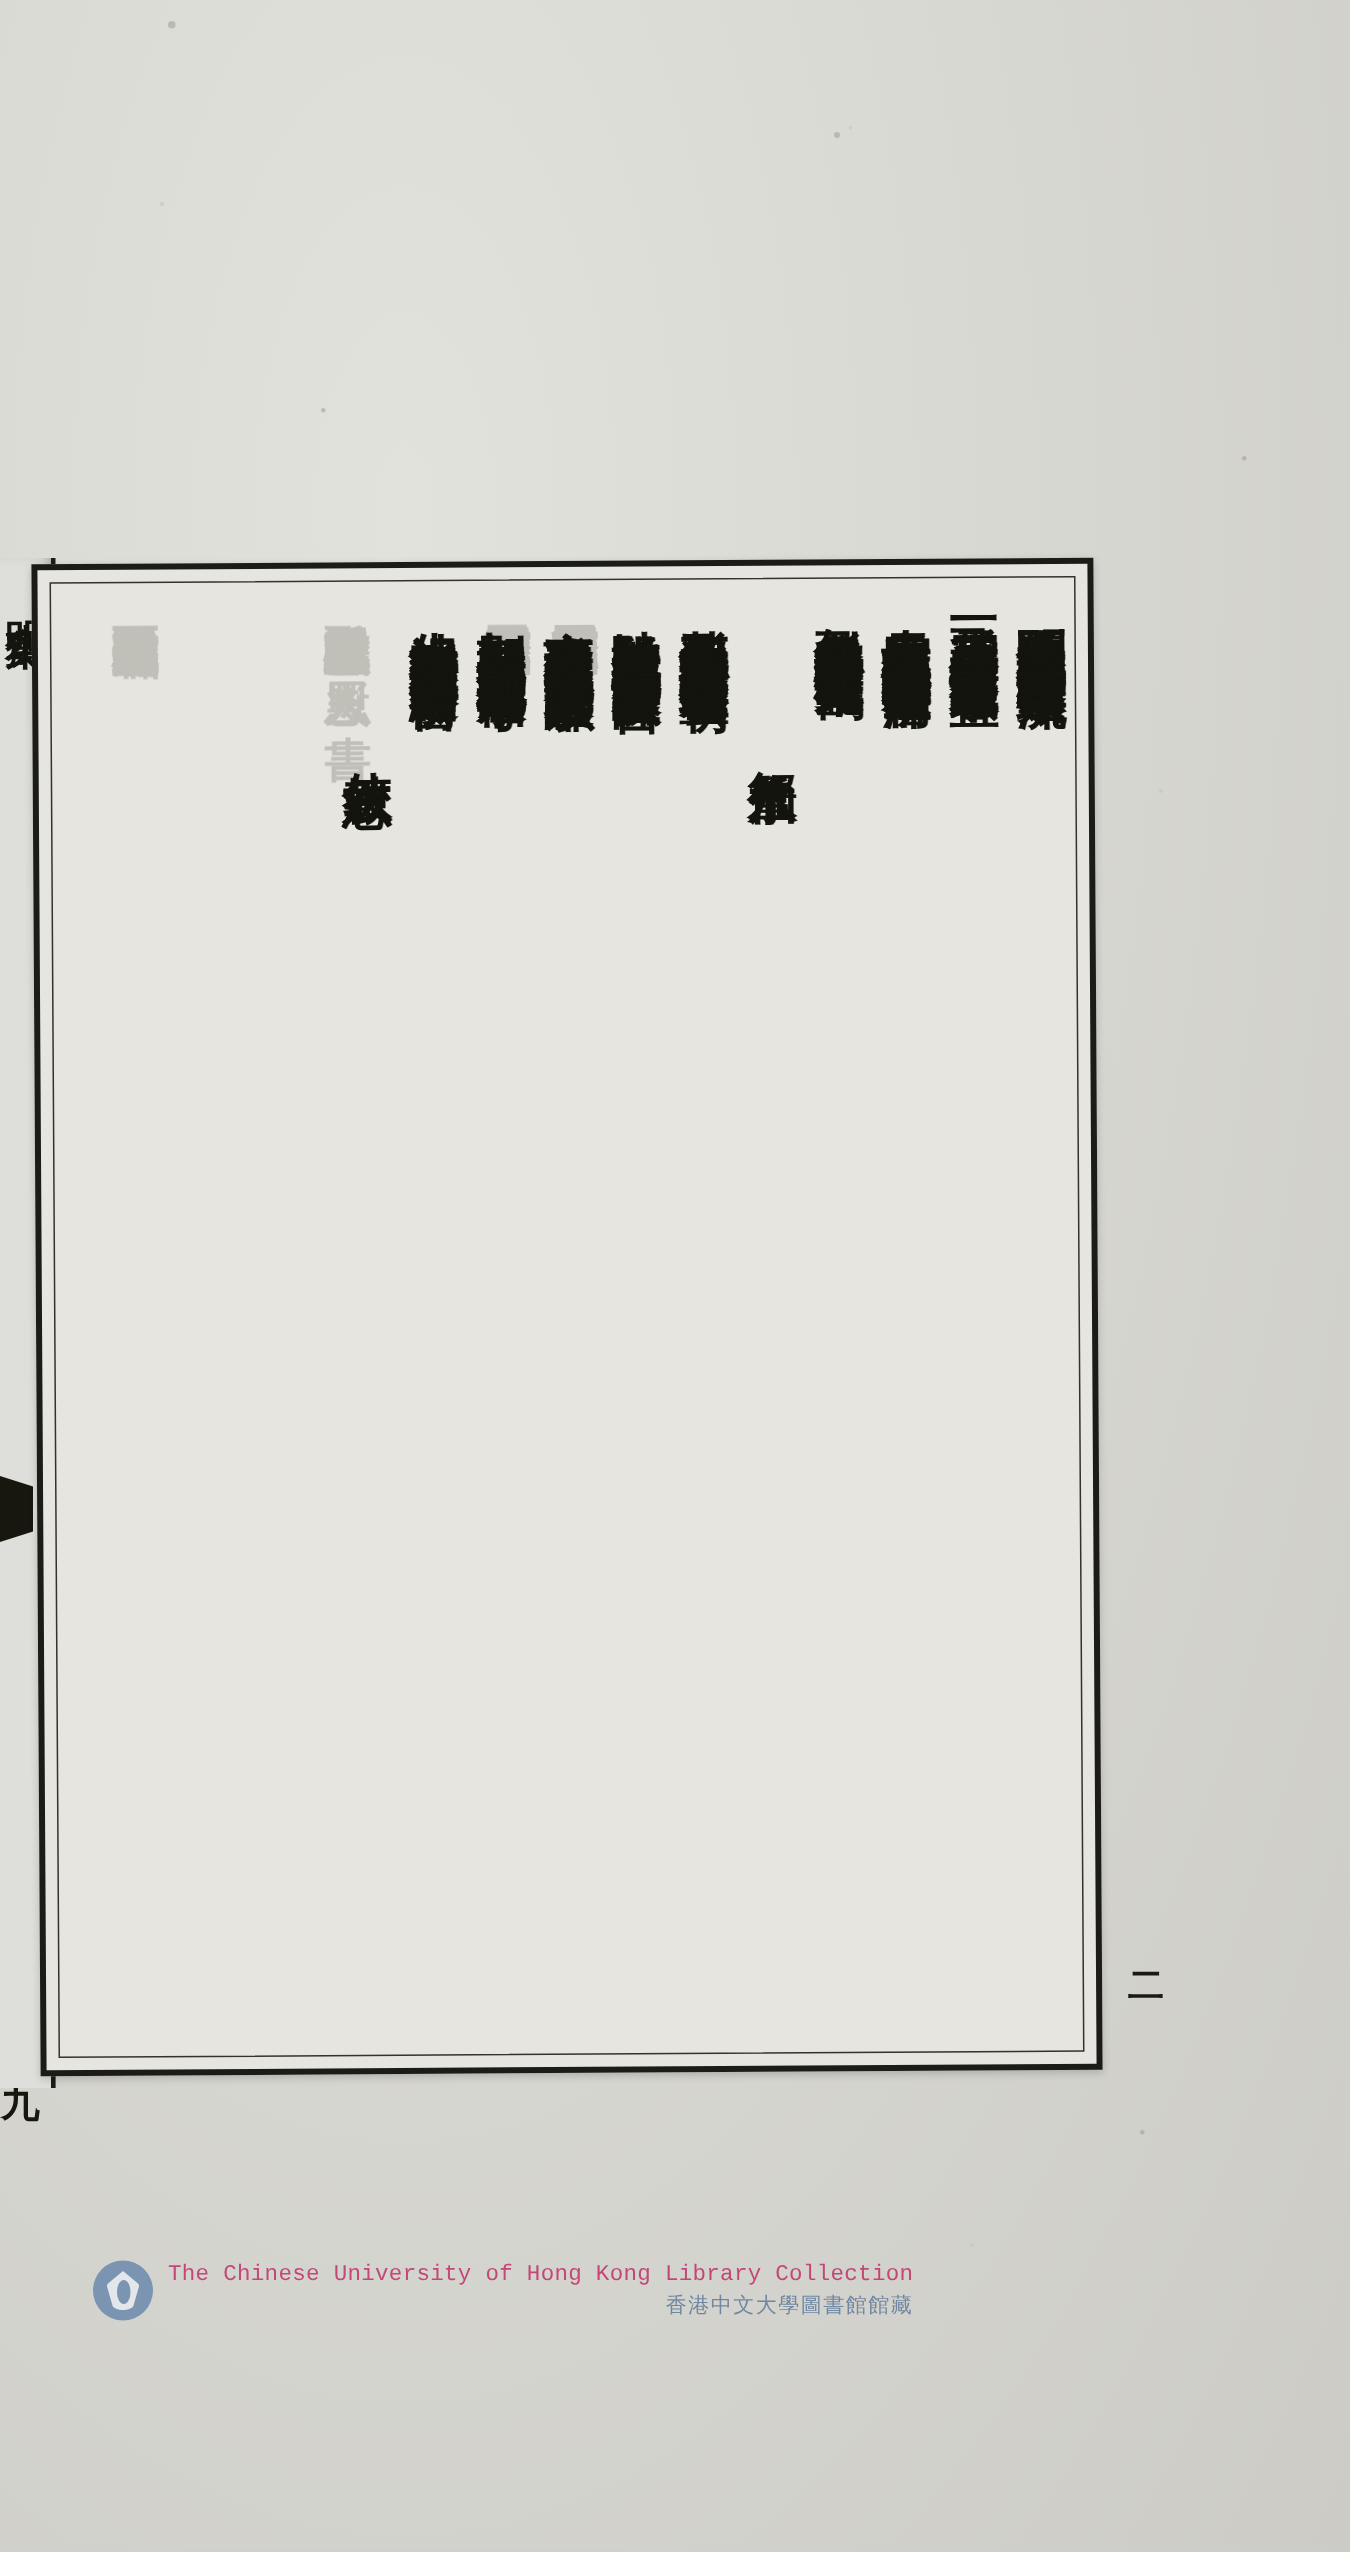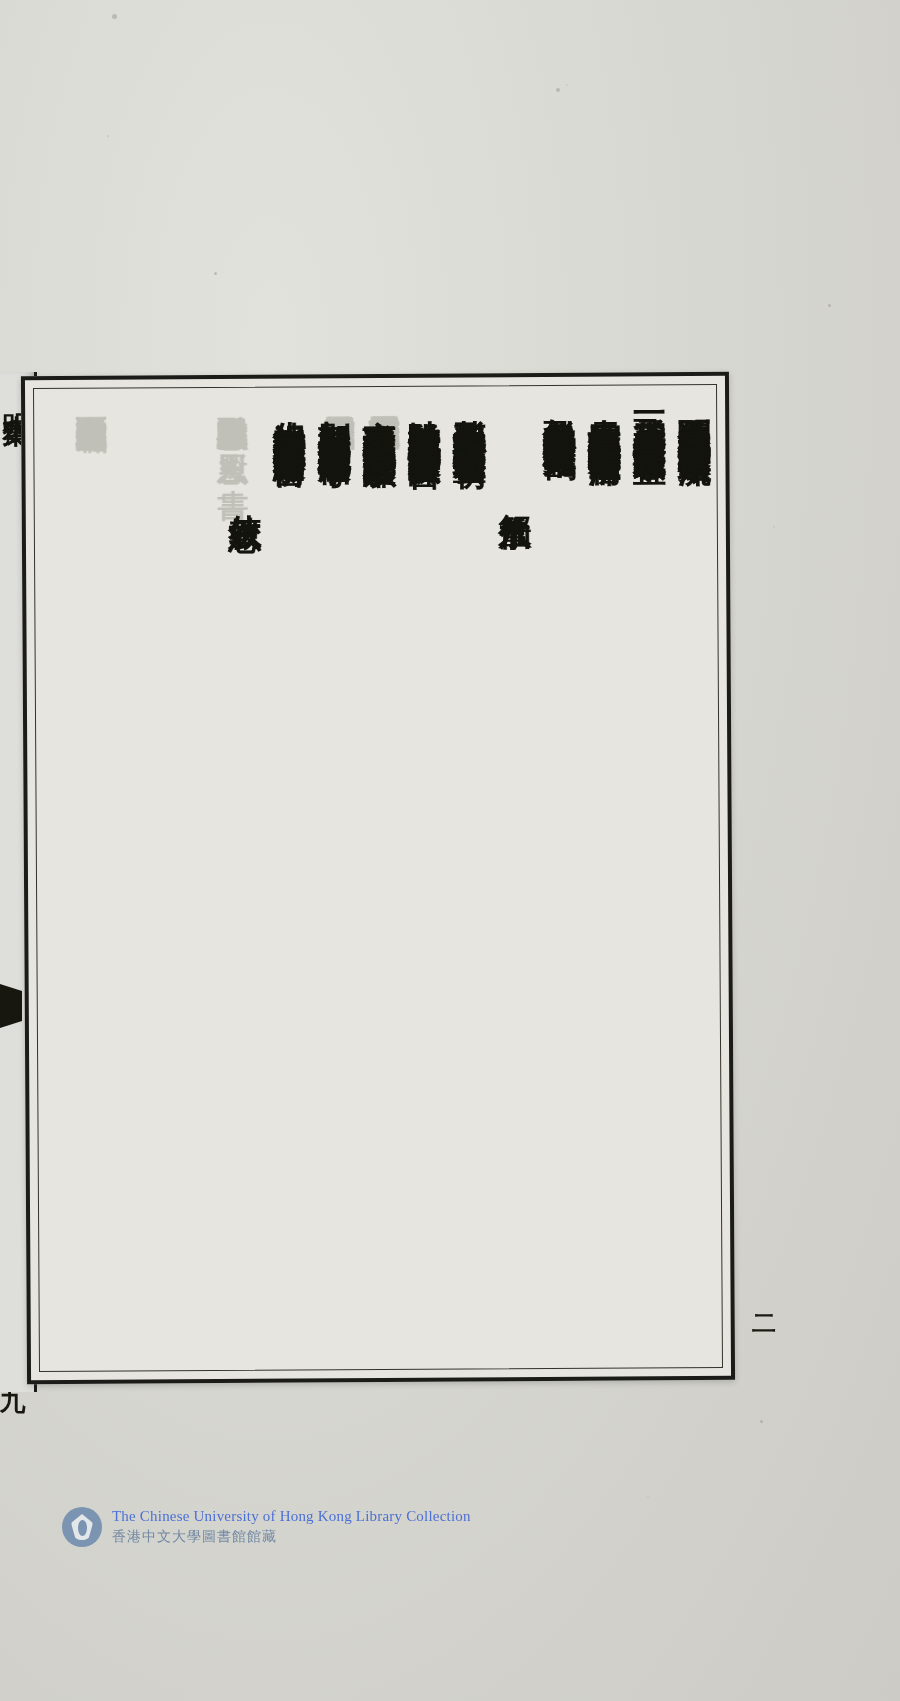--- a/index.html
+++ b/index.html
@@ -230,30 +230,31 @@
     width: 9px; height: 16px;
     background: #5d7fa8;
     border-radius: 50%;
   }
   .wm-lines {
     display: flex;
     flex-direction: column;
     gap: 3px;
   }
   .wm-en {
-    font-family: Liberation Serif, serif;
+    font-family: Liberation Mono, monospace;
     font-size: 15px;
-    color: #1d4ed8;
+    color: #be185d;
     letter-spacing: .2px;
   }
   .wm-zh {
     font-family: Liberation Sans, sans-serif;
     font-size: 14px;
     color: #4f6e94;
     letter-spacing: 1px;
+    text-align: right;
   }
 
   
   .speck {
     position: absolute;
     background: #9a968c;
     border-radius: 50%;
     opacity: .5;
   }
 </style>

